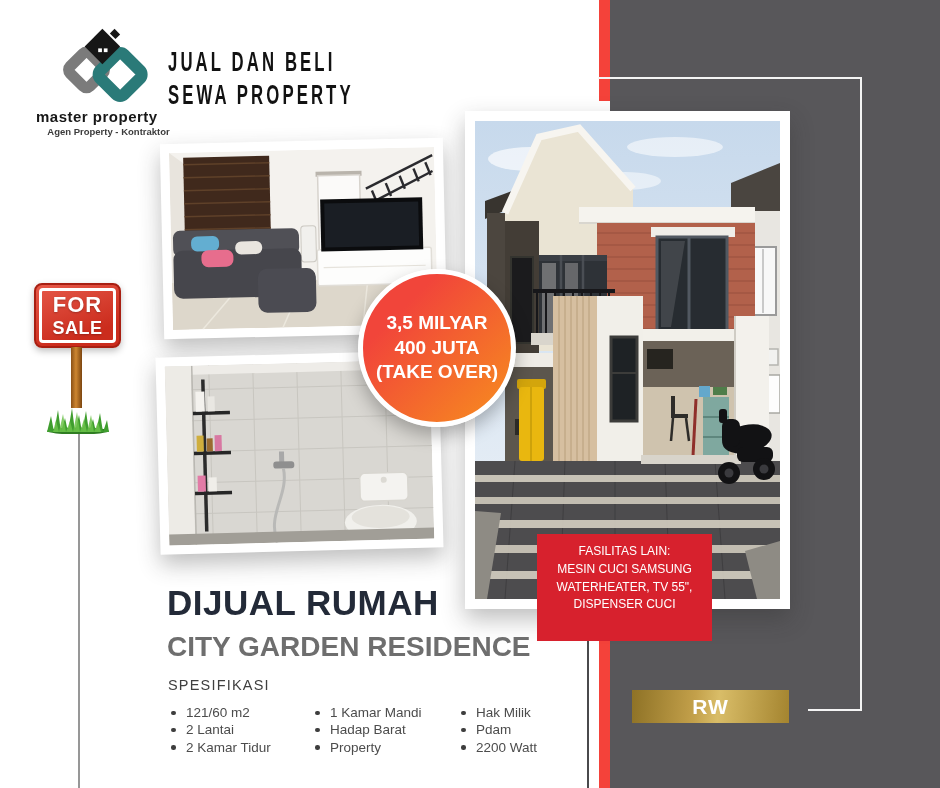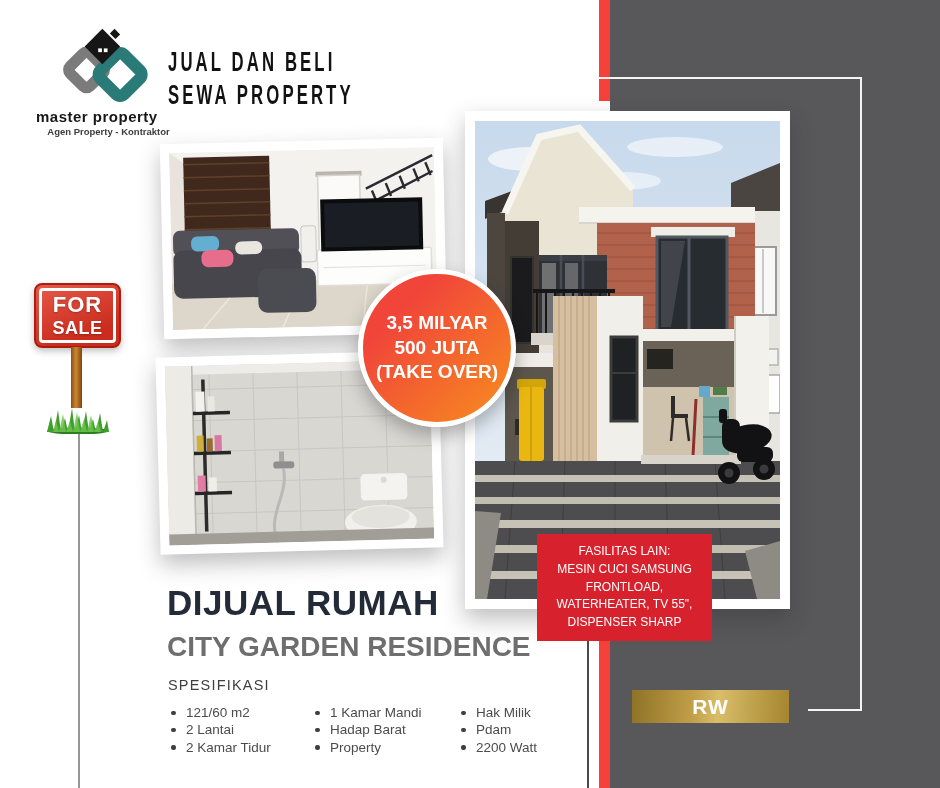--- a/index.html
+++ b/index.html
@@ -343,30 +343,29 @@
         <circle cx="289" cy="348" r="11"></circle>
         <rect x="244" y="288" width="8" height="14" rx="3"></rect>
       </g>
       <circle cx="254" cy="352" r="4.5" fill="#3a3a3e"></circle>
       <circle cx="289" cy="348" r="4.5" fill="#3a3a3e"></circle>
     </svg>
   </div>
 
   <div class="abs price-circle">
     <div>3,5 MILYAR</div>
-    <div>500 JUTA</div>
+    <div>400 JUTA</div>
     <div>(TAKE OVER)</div>
   </div>
 
   <div class="abs facilities-box">
     <div>FASILITAS LAIN:</div>
     <div>MESIN CUCI SAMSUNG</div>
-    <div>FRONTLOAD,</div>
     <div>WATERHEATER, TV 55",</div>
-    <div>DISPENSER SHARP</div>
+    <div>DISPENSER CUCI</div>
   </div>
 
   <div class="abs listing-title">DIJUAL RUMAH</div>
   <div class="abs listing-subtitle">CITY GARDEN RESIDENCE</div>
   <div class="abs spec-label">SPESIFIKASI</div>
 
   <ul class="abs spec-col spec-col1">
     <li>121/60 m2</li>
     <li>2 Lantai</li>
     <li>2 Kamar Tidur</li>

